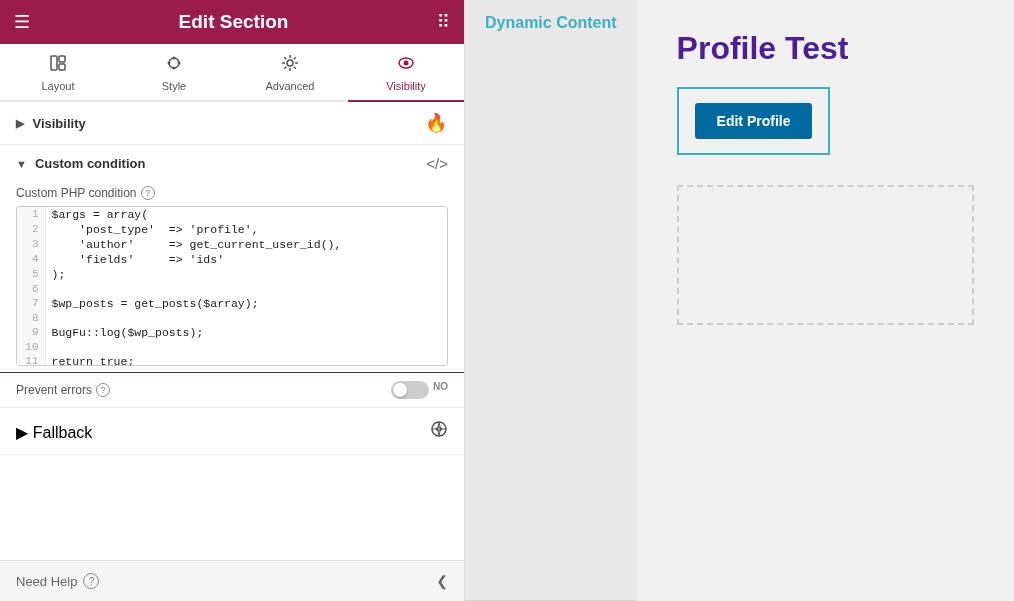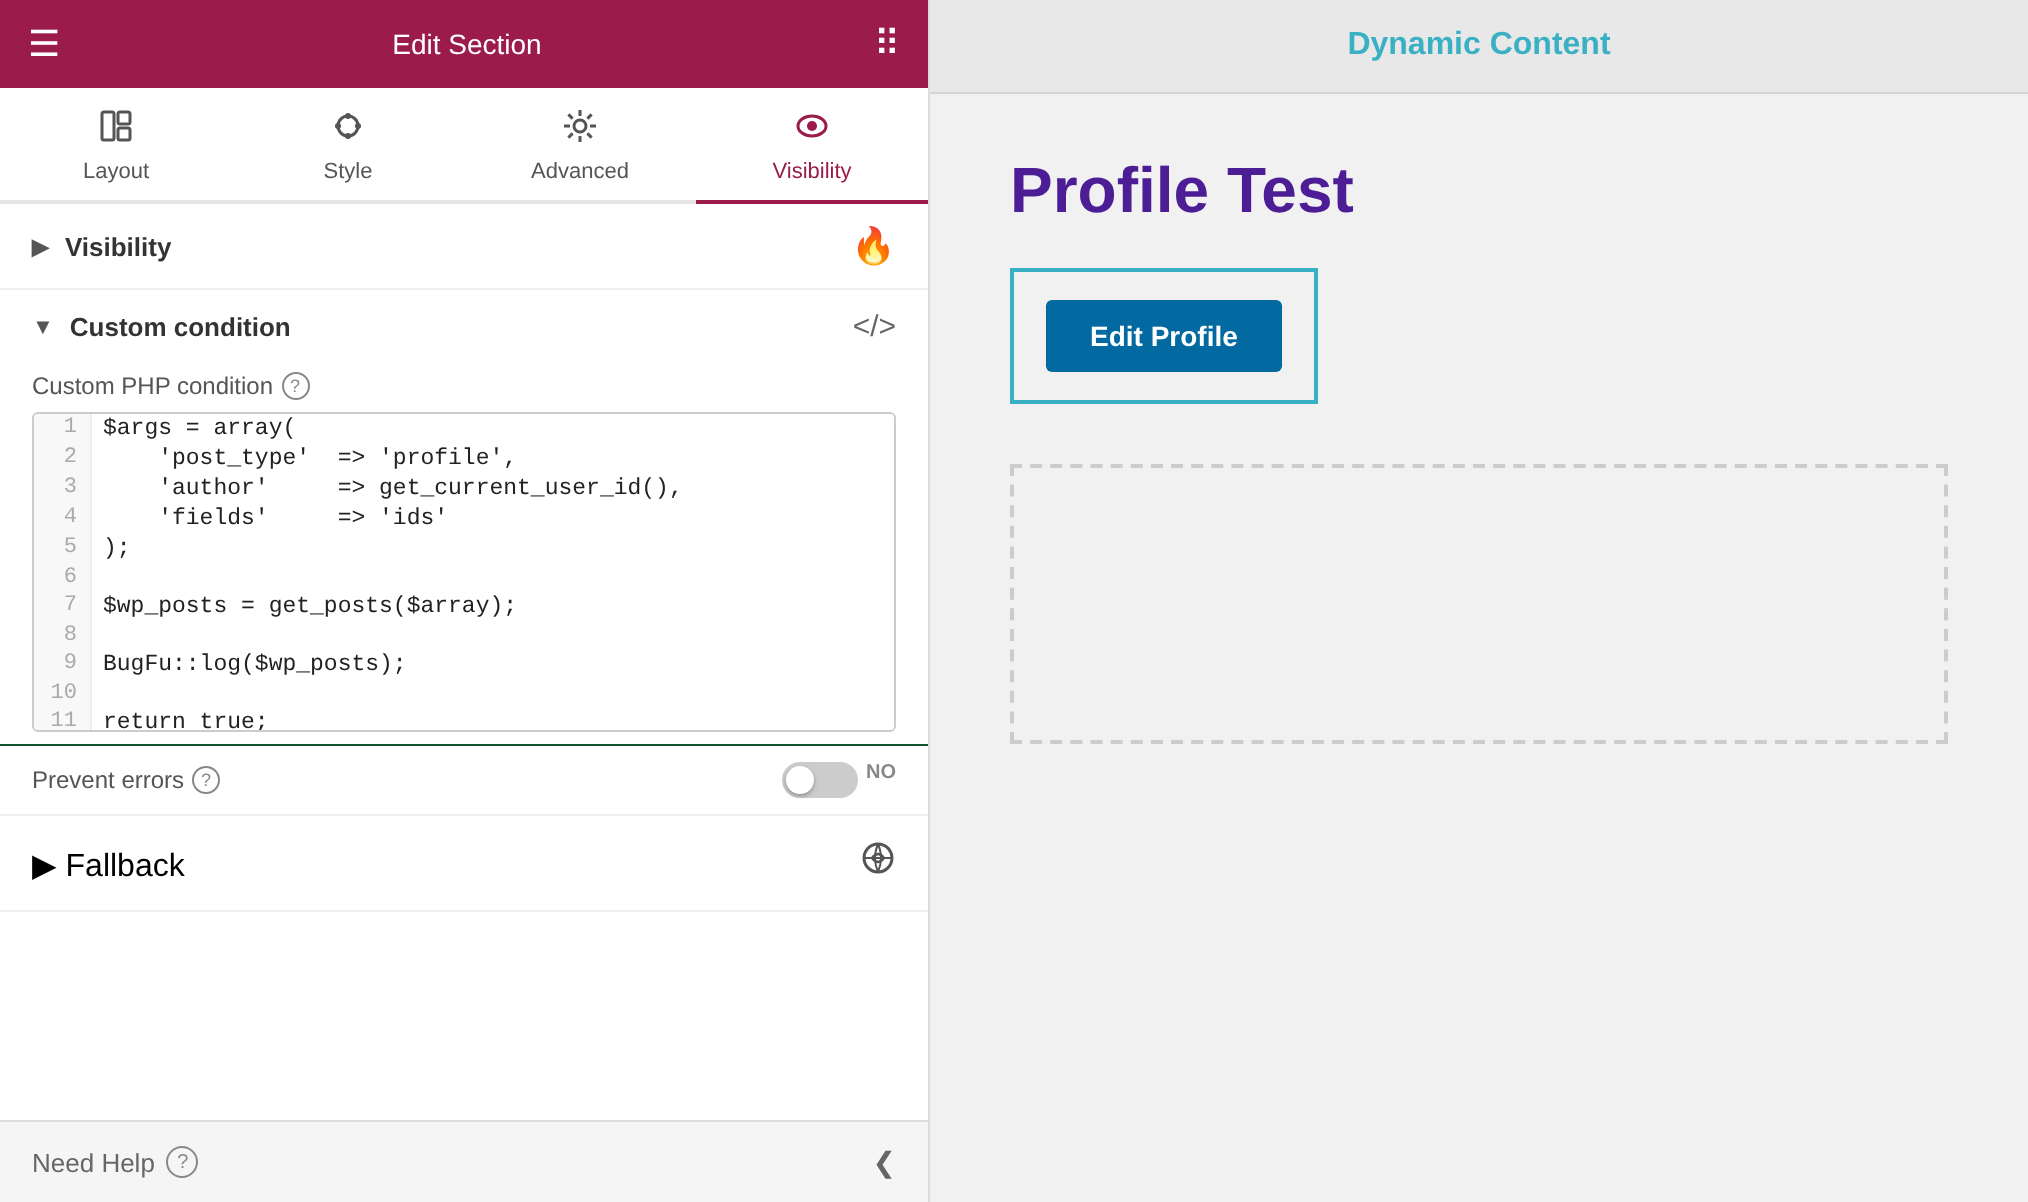--- a/index.html
+++ b/index.html
@@ -22,22 +22,22 @@
       background: #9b1b4b;
       color: #fff;
       display: flex;
       align-items: center;
       justify-content: space-between;
       padding: 0 14px;
       height: 44px;
       flex-shrink: 0;
     }
     .panel-header .header-title {
-      font-size: 14px;
-      font-weight: normal;
+      font-size: 19px;
+      font-weight: bold;
       color: #fff;
       flex: 1;
       text-align: center;
     }
     .hamburger-icon, .grid-icon {
       font-size: 18px;
       cursor: pointer;
       color: #fff;
     }
 
@@ -255,21 +255,21 @@
       font-size: 14px;
       color: #666;
       cursor: pointer;
     }
 
     
     .right-panel {
       flex: 1;
       background: #f1f1f1;
       display: flex;
-      flex-direction: column;
+      flex-direction: row;
       height: 601px;
       overflow: hidden;
     }
 
     .right-header {
       background: #e8e8e8;
       border-bottom: 1px solid #d5d5d5;
       padding: 14px 20px;
       font-size: 16px;
       font-weight: bold;

